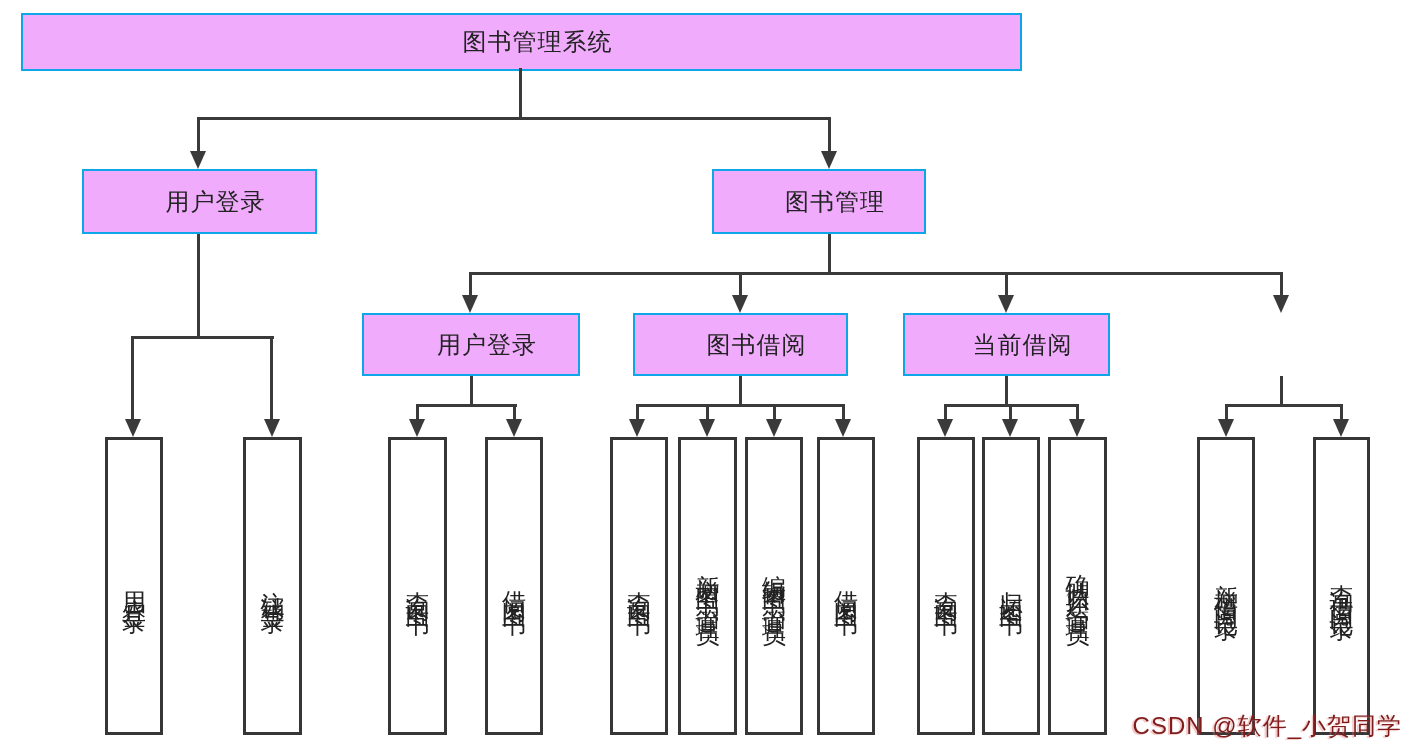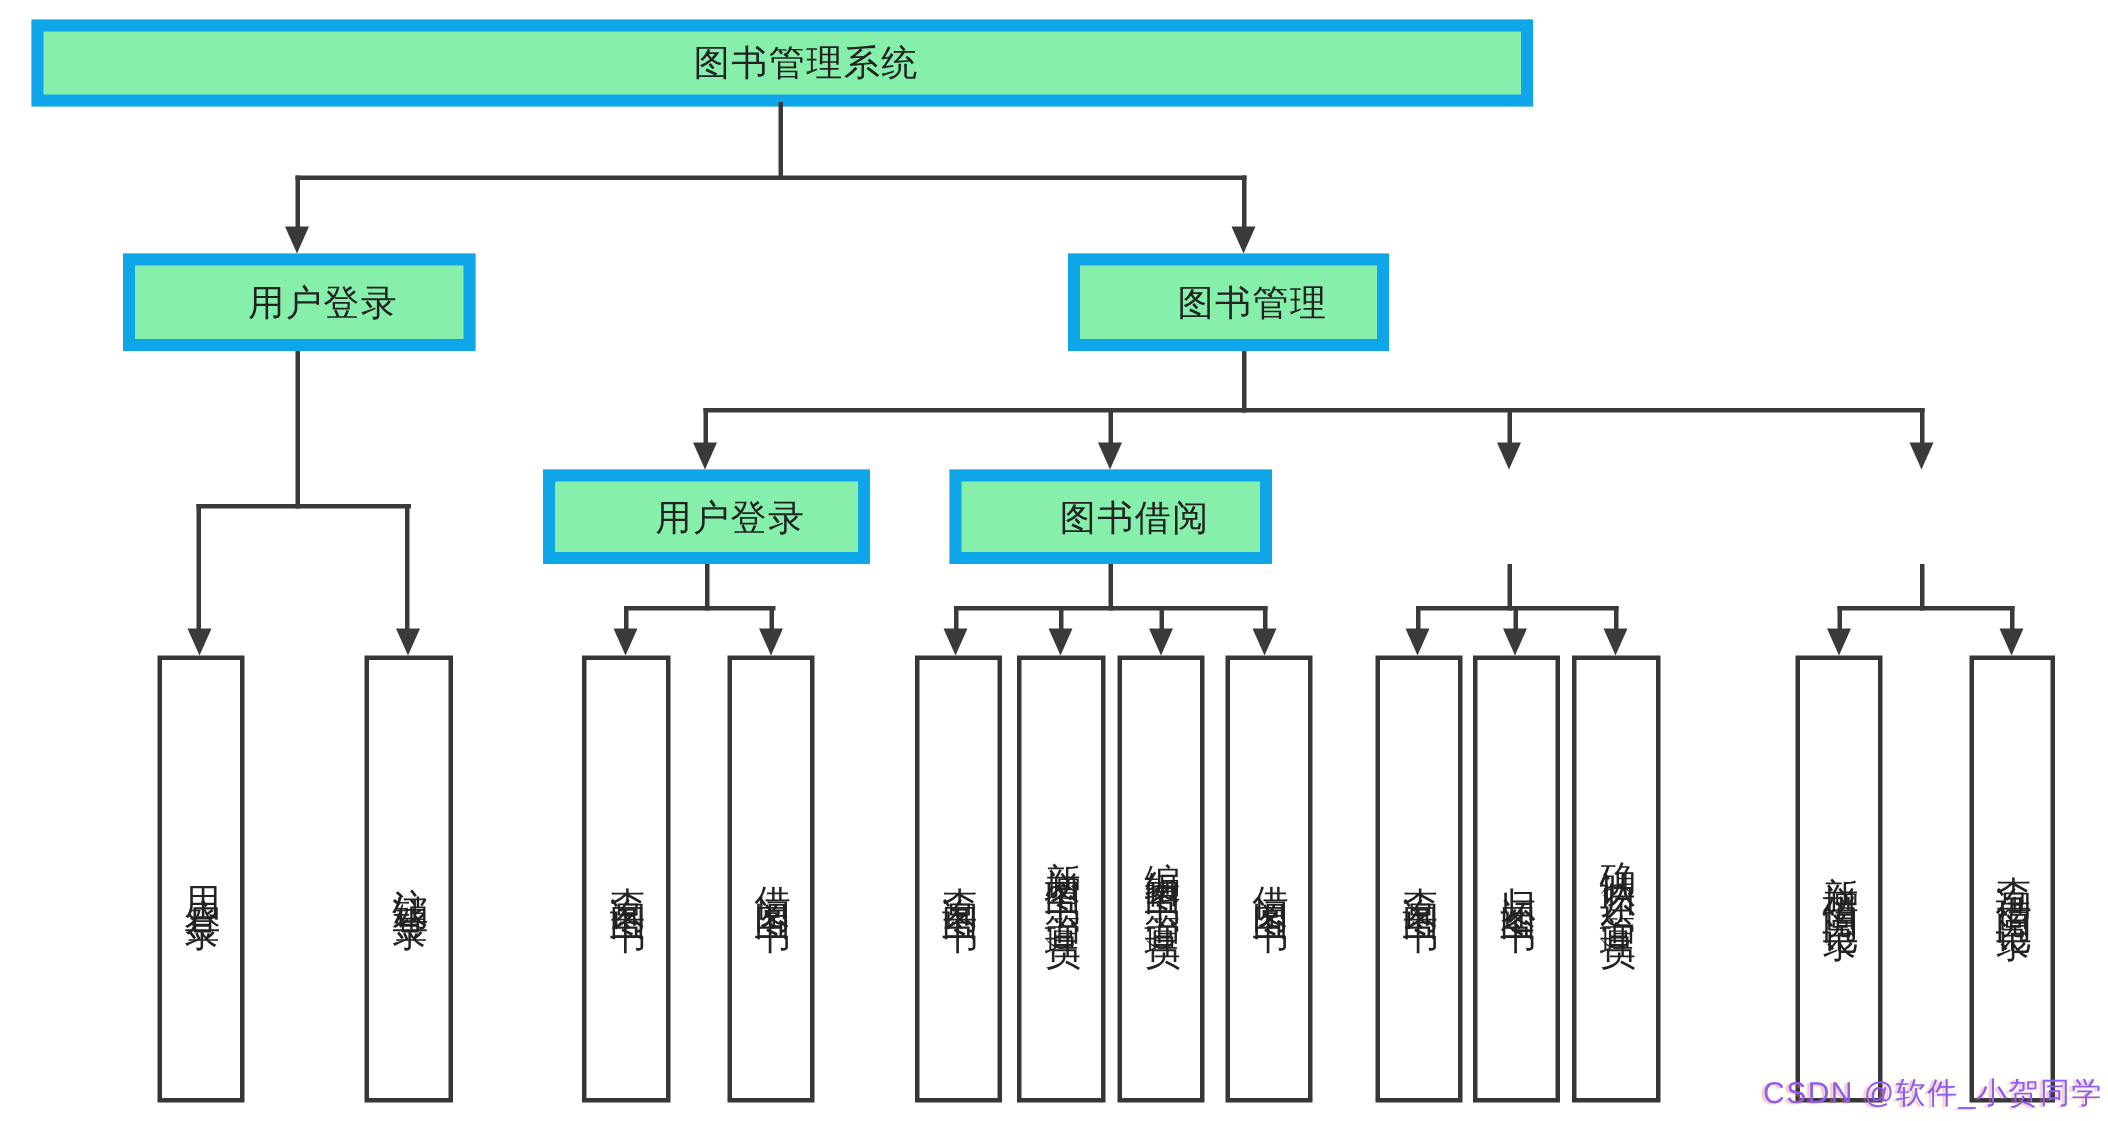--- a/index.html
+++ b/index.html
@@ -6,22 +6,22 @@
   #stage{
     position:relative;
     width:1405px;height:747px;
     background:#ffffff;
     font-family:"Liberation Sans", sans-serif;
     overflow:hidden;
   }
   .hbox{
     position:absolute;
     box-sizing:border-box;
-    border:8px solid #0ea5e9;
-    background:#86efac;
+    border:2px solid #0ea5e9;
+    background:#f0abfc;
     display:flex;align-items:center;justify-content:center;
     color:#222;
     font-size:24px;
     letter-spacing:1px;
     white-space:nowrap;
     padding-left:32px;
   }
   .vbox{
     position:absolute;
     box-sizing:border-box;
@@ -39,22 +39,22 @@
   .line{position:absolute;background:#3a3a3a;}
   .ah{
     position:absolute;width:0;height:0;
     border-left:8px solid transparent;
     border-right:8px solid transparent;
     border-top:18px solid #3a3a3a;
   }
   #watermark{
     position:absolute;
     right:3px;bottom:5px;
-    font-size:20px;
-    color:#8b5cf6;
+    font-size:24px;
+    color:#7f1d1d;
     letter-spacing:1px;
     text-shadow:-2px 1px 1px rgba(231,122,122,0.45);
     white-space:nowrap;
   }
 </style>
 </head>
 <body>
 
 <div id="stage">
 
@@ -67,20 +67,23 @@
   </div>
   <div class="hbox" style="left:712px;top:169px;width:214px;height:65px;">
     <span>图书管理</span>
   </div>
 
   <div class="hbox" style="left:362px;top:313px;width:218px;height:63px;">
     <span>用户登录</span>
   </div>
   <div class="hbox" style="left:633px;top:313px;width:215px;height:63px;">
     <span>图书借阅</span>
+  </div>
+  <div class="hbox" style="left:903px;top:313px;width:207px;height:63px;">
+    <span>当前借阅</span>
   </div>
 
   <div class="vbox" style="left:105px;width:58px;">
     <span>用户登录</span>
   </div>
   <div class="vbox" style="left:243px;width:59px;">
     <span>注销登录</span>
   </div>
   <div class="vbox" style="left:388px;width:59px;">
     <span>查询图书</span>

